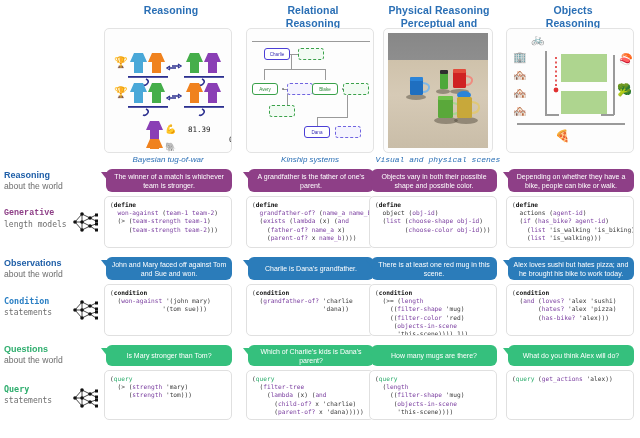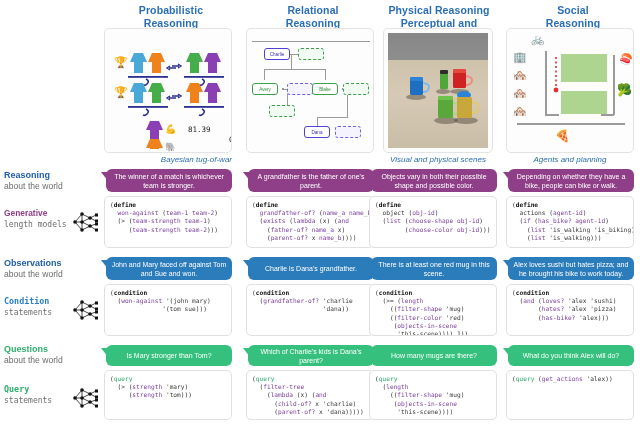--- a/index.html
+++ b/index.html
@@ -46,21 +46,21 @@
 
   
   .row-label { position: absolute; left: 4px; width: 95px; }
   .row-label .rl-main {
     font-size: 9px; font-weight: bold; line-height: 11px;
   }
   .row-label .rl-sub {
     font-size: 8.6px; color: #6d6d6d; line-height: 11px;
   }
   .rl-knowledge .rl-main { color: #1f5fa8; }
-  .rl-generative .rl-main { color: #8e3f87; font-family: Liberation Sans, sans-serif; font-size: 8.4px; }
+  .rl-generative .rl-main { color: #8e3f87; font-family: Liberation Mono, monospace; font-size: 8.4px; }
   .rl-generative .rl-sub { font-family: "DejaVu Sans Mono", monospace; font-size: 8px; }
   .rl-observations .rl-main { color: #1f5fa8; }
   .rl-condition .rl-main { color: #2a7fc4; font-family: "DejaVu Sans Mono", monospace; font-size: 8.4px; }
   .rl-condition .rl-sub { font-family: "DejaVu Sans Mono", monospace; font-size: 8px; }
   .rl-questions .rl-main { color: #2fae6e; }
   .rl-query .rl-main { color: #2fae6e; font-family: "DejaVu Sans Mono", monospace; font-size: 8.4px; }
   .rl-query .rl-sub { font-family: "DejaVu Sans Mono", monospace; font-size: 8px; }
 
   
   .net-icon { position: absolute; width: 34px; height: 30px; }
@@ -141,33 +141,32 @@
   
   .ag-road { position: absolute; background: #9a9a9a; }
   .ag-block { position: absolute; background: #aed58f; }
 </style>
 </head>
 <body>
 
 <div id="page">
 
   <div class="col-head" style="left:104px; top:4px; width:134px;">
-    <div>Probabilistic</div>
     <div>Reasoning</div>
   </div>
   <div class="col-head" style="left:246px; top:4px; width:134px;">
     <div>Relational</div>
     <div>Reasoning</div>
   </div>
   <div class="col-head" style="left:364px; top:4px; width:150px;">
     <div>Physical Reasoning</div>
     <div>Perceptual and</div>
   </div>
   <div class="col-head" style="left:506px; top:4px; width:134px;">
-    <div>Social</div>
+    <div>Objects</div>
     <div>Reasoning</div>
   </div>
 
   <div class="panel" style="left:104px; top:28px; width:128px; height:125px;">
 
     <span style="position:absolute;left:9px;top:27px;font-size:11px;">🏆</span>
     <svg width="118" height="120" style="position:absolute;left:5px;top:0;">
 
       <g>
         <path d="M20,33 l4,-9 l9,0 l4,9 l-4,0 l0,11 l-9,0 l0,-11 z" fill="#4aa8d8"></path>
@@ -197,21 +196,21 @@
 
       <path d="M36,101 l4,-9 l9,0 l4,9 l-4,0 l0,11 l-9,0 l0,-11 z" fill="#8a3fb5"></path>
       <path d="M36,119 l4,-9 l9,0 l4,9 l-4,0 l0,11 l-9,0 l0,-11 z" fill="#f0821e"></path>
     </svg>
     <span style="position:absolute;left:9px;top:57px;font-size:11px;">🏆</span>
     <span style="position:absolute;left:60px;top:95px;font-size:9px;">💪</span>
     <span style="position:absolute;left:60px;top:113px;font-size:9px;">🐘</span>
     <div class="num" style="left:83px; top:96px;">81.39</div>
     <div class="num" style="left:83px; top:106px;margin-left:41px;">0.27</div>
   </div>
-  <div class="panel-caption" style="left:104px; top:155px; width:128px;text-align:right;">Bayesian tug-of-war</div>
+  <div class="panel-caption" style="left:104px; top:155px; width:128px;">Bayesian tug-of-war</div>
 
   <div class="panel" style="left:246px; top:28px; width:128px; height:125px;">
     <div class="kn-line" style="left:5px; top:12px; width:118px; height:1px;"></div>
 
     <div class="kn-line" style="left:38px; top:25px; width:13px; height:1px;"></div>
     <div class="kn-line" style="left:44px; top:25px; width:1px; height:15px;"></div>
     <div class="kn-line" style="left:17px; top:40px; width:62px; height:1px;"></div>
     <div class="kn-line" style="left:17px; top:40px; width:1px; height:11px;"></div>
     <div class="kn-line" style="left:78px; top:40px; width:1px; height:11px;"></div>
     <div class="kn-line" style="left:36px; top:60px; width:10px; height:1px;"></div>
@@ -228,20 +227,21 @@
     <div class="kn-node kn-solid-p" style="left:17px; top:19px; width:26px; height:12px;">Charlie</div>
     <div class="kn-node kn-dash-g" style="left:51px; top:19px; width:26px; height:12px;"></div>
     <div class="kn-node kn-solid-g" style="left:5px; top:54px; width:26px; height:12px;">Avery</div>
     <div class="kn-node kn-dash-p" style="left:40px; top:54px; width:26px; height:12px;"></div>
     <div class="kn-node kn-solid-g" style="left:65px; top:54px; width:26px; height:12px;">Blake</div>
     <div class="kn-node kn-dash-g" style="left:96px; top:54px; width:26px; height:12px;"></div>
     <div class="kn-node kn-dash-g" style="left:22px; top:76px; width:26px; height:12px;"></div>
     <div class="kn-node kn-solid-p" style="left:57px; top:97px; width:26px; height:12px;">Dana</div>
     <div class="kn-node kn-dash-p" style="left:88px; top:97px; width:26px; height:12px;"></div>
   </div>
+  <div class="panel-caption" style="left:246px; top:155px; width:128px;">Kinship systems</div>
 
   <div class="panel" style="left:383px; top:28px; width:110px; height:125px; padding:4px;">
     <div class="scene" style="left:4px; top:4px; width:100px; height:115px;">
       <div class="scene-wall"></div>
       <div class="scene-floor"></div>
 
       <div class="shadow" style="left:18px; top:61px; width:20px; height:6px;"></div>
       <svg width="28" height="24" style="position:absolute;left:19px;top:42px;">
         <rect x="3" y="4" width="13" height="16" rx="1.5" fill="#1f6fc0"></rect>
         <rect x="3" y="2" width="13" height="4" rx="1" fill="#2b84d8"></rect>
@@ -269,21 +269,21 @@
       </svg>
 
       <div class="shadow" style="left:66px; top:84px; width:24px; height:7px;"></div>
       <svg width="30" height="30" style="position:absolute;left:66px;top:56px;">
         <ellipse cx="10" cy="6" rx="7" ry="4" fill="#2b84d8"></ellipse>
         <rect x="3" y="8" width="15" height="21" rx="1.5" fill="#c8a83a"></rect>
         <path d="M18,13 q8,1 7,6 q-1,5 -7,5" stroke="#e0c878" stroke-width="2.2" fill="none"></path>
       </svg>
     </div>
   </div>
-  <div class="panel-caption" style="left:369px; top:155px; width:138px;">Visual and physical scenes</div>
+  <div class="panel-caption" style="left:369px; top:155px; width:138px;font-family:Liberation Mono, monospace;">Visual and physical scenes</div>
 
   <div class="panel" style="left:506px; top:28px; width:128px; height:125px;">
     <span style="position:absolute;left:24px;top:4px;font-size:11px;">🚲</span>
     <span style="position:absolute;left:6px;top:22px;font-size:11px;color:#9ec5e8;">🏢</span>
     <span style="position:absolute;left:6px;top:40px;font-size:11px;">🏘️</span>
     <span style="position:absolute;left:6px;top:58px;font-size:11px;">🏘️</span>
     <span style="position:absolute;left:6px;top:76px;font-size:11px;">🏘️</span>
     <span style="position:absolute;left:112px;top:24px;font-size:11px;">🍣</span>
     <span style="position:absolute;left:110px;top:54px;font-size:12px;">🥦</span>
     <span style="position:absolute;left:48px;top:100px;font-size:12px;">🍕</span>
@@ -295,21 +295,20 @@
     <div class="ag-road" style="left:10px; top:94px; width:108px; height:1.5px;"></div>
 
     <div class="ag-block" style="left:54px; top:25px; width:46px; height:28px;"></div>
     <div class="ag-block" style="left:54px; top:62px; width:46px; height:23px;"></div>
 
     <svg width="14" height="44" style="position:absolute;left:44px;top:26px;">
       <line x1="5" y1="2" x2="5" y2="32" stroke="#e03030" stroke-width="1.6" stroke-dasharray="2,2.5"></line>
       <circle cx="5" cy="35" r="2.4" fill="#e03030"></circle>
     </svg>
   </div>
-  <div class="panel-caption" style="left:506px; top:155px; width:128px;">Agents and planning</div>
 
   <div class="row-label rl-knowledge" style="top:170px;">
     <div class="rl-main">Reasoning</div>
     <div class="rl-sub">about the world</div>
   </div>
   <div class="row-label rl-generative" style="top:208px;">
     <div class="rl-main">Generative</div>
     <div class="rl-sub">length models</div>
   </div>
   <div class="row-label rl-observations" style="top:258px;">

